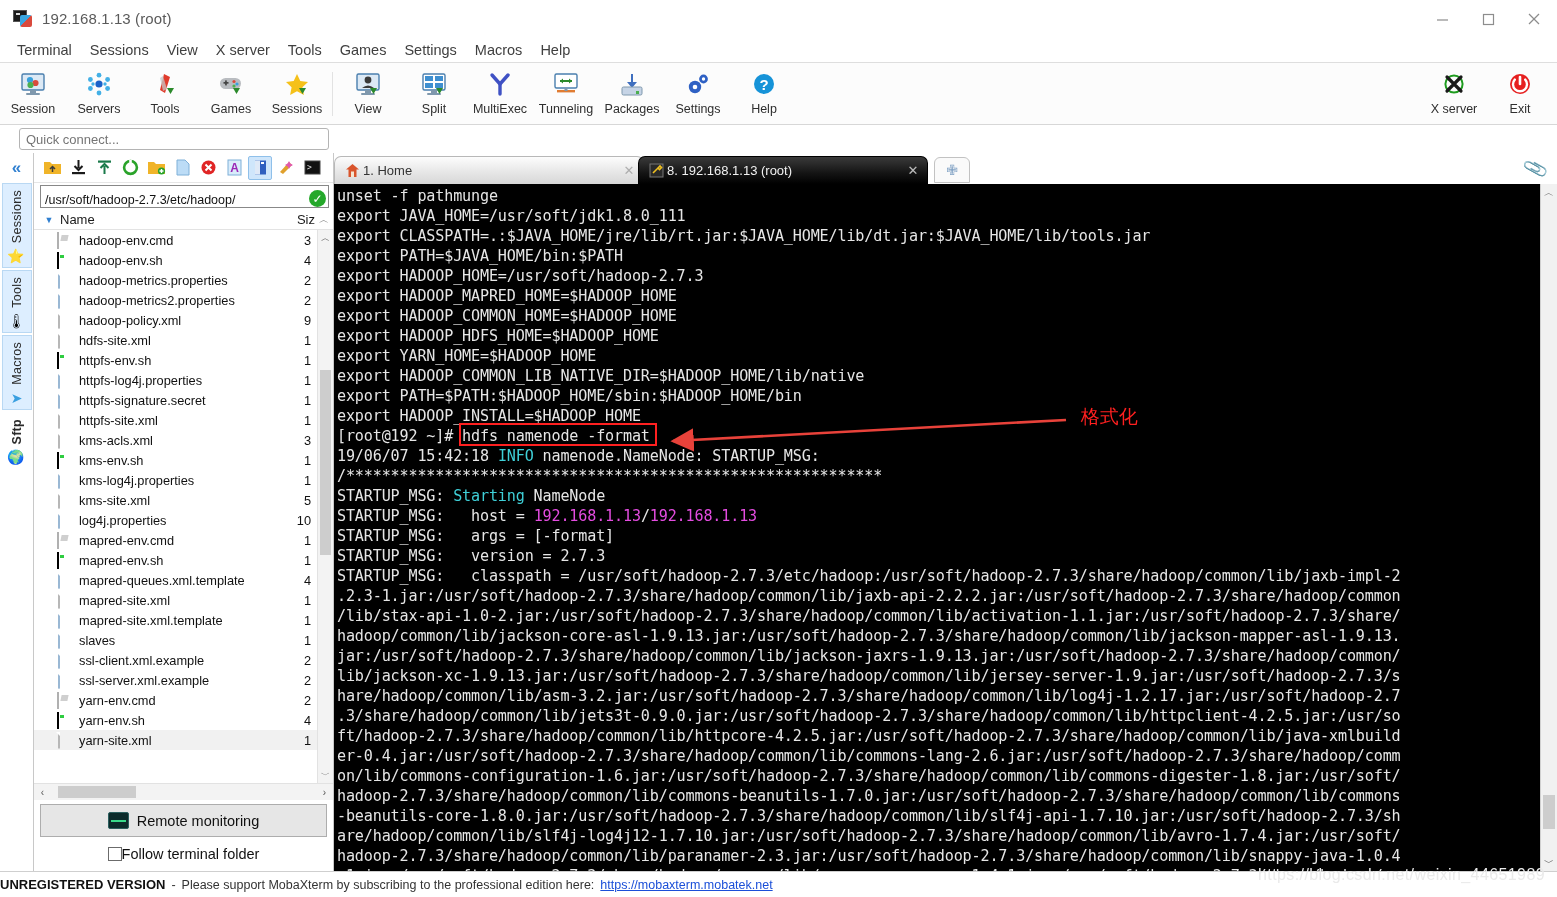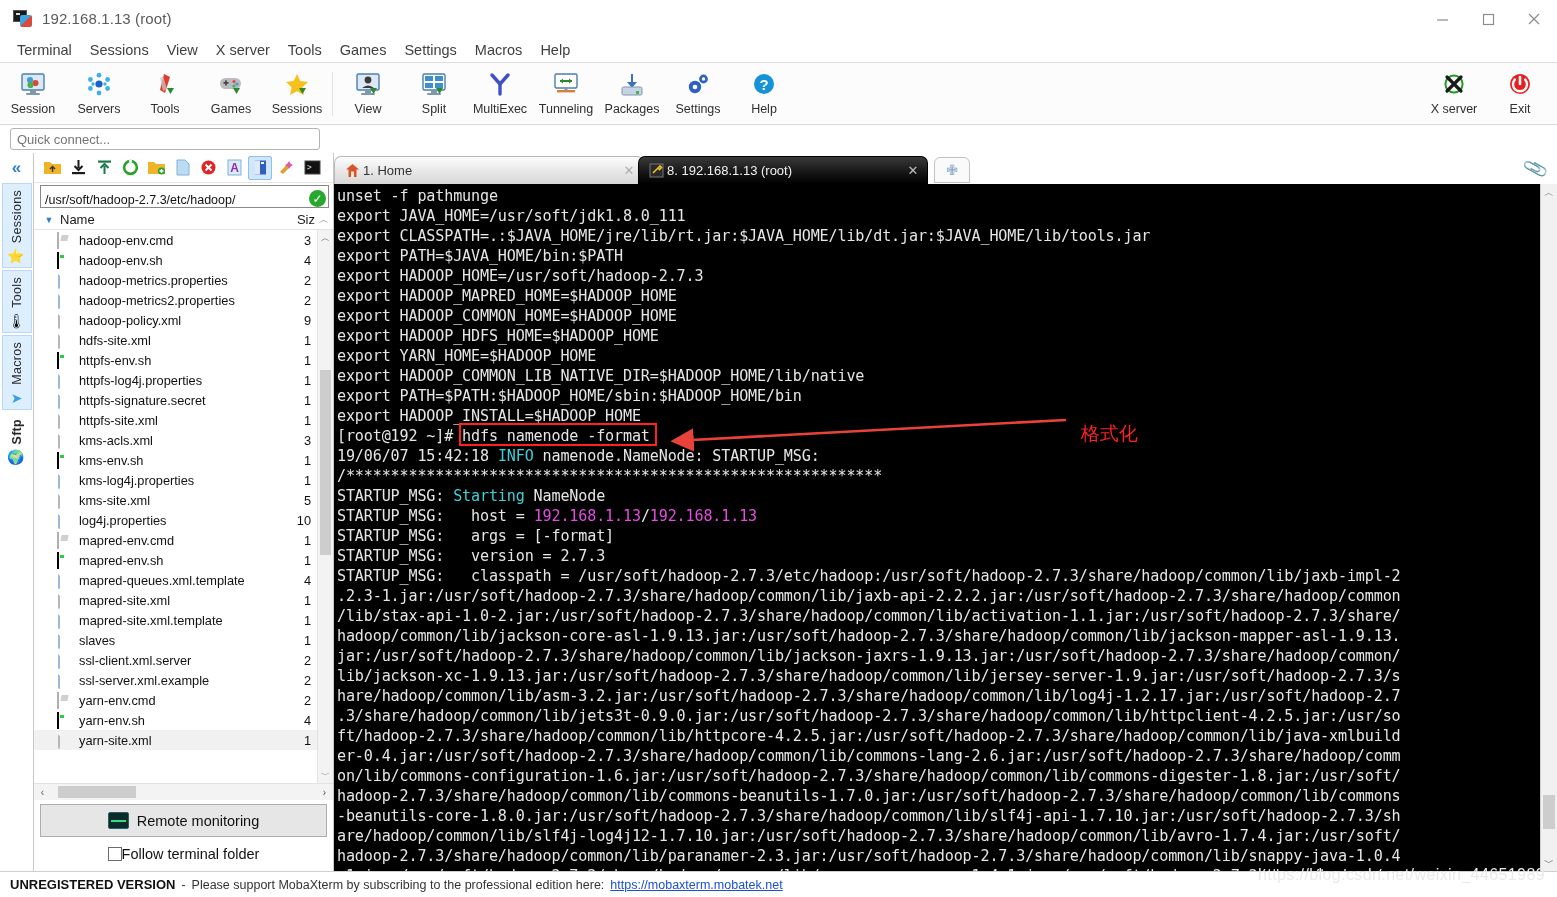--- a/index.html
+++ b/index.html
@@ -364,21 +364,20 @@
     font-family: "DejaVu Sans", sans-serif;
   }
   .annot-arrow { position: absolute; }
 
   
   .statusbar {
     height: 26px; flex: 0 0 26px;
     background: #ffffff;
     border-top: 1px solid #cfcfcf;
     display: flex; align-items: center; gap: 6px;
-    padding-left: 10px;
     font-size: 12.5px;
   }
   .st-bold { font-weight: bold; color: #111; font-size: 13px; }
   .st-dash { color: #333; }
   .st-txt { color: #333; }
   .st-link { color: #1b4fd8; text-decoration: underline; }
 
   .watermark {
     position: absolute; right: 12px; top: 866px;
     font-size: 16px; color: #eaeaea; letter-spacing: .4px;
@@ -606,21 +605,21 @@
             <circle cx="14" cy="12" r="10" fill="#e62020"></circle>
             <path d="M14 5 v7" stroke="#fff" stroke-width="2.6" stroke-linecap="round"></path>
             <path d="M8.8 7.6 a7 7 0 1 0 10.4 0" stroke="#fff" stroke-width="2.4" fill="none" stroke-linecap="round"></path>
           </svg>
         </div>
         <div class="tb-label">Exit</div>
       </div>
     </div>
   </div>
 
-  <div style="height:28px;flex:0 0 28px;background:#fff;display:flex;align-items:center;">
+  <div style="height:28px;flex:0 0 28px;background:#fff;display:flex;align-items:center;margin-left:9px;">
     <input class="qc" type="text" style="margin-left: 10px; width: 310px; height: 22px; border: 1px solid rgb(180, 180, 180); border-radius: 3px; padding: 0px 6px; font-size: 13px; color: rgb(106, 106, 106); font-family: &quot;Liberation Sans&quot;, sans-serif;" placeholder="Quick connect...">
   </div>
 
   <div class="body">
 
     <div class="sidetabs">
       <div class="collapse-btn">«</div>
       <div class="vtab">
         <div class="vtab-ico">⭐</div>
         <div class="vtab-label">Sessions</div>
@@ -825,21 +824,21 @@
               <span class="fp-name">mapred-site.xml.template</span>
               <span class="fp-size">1</span>
             </div>
             <div class="fp-row">
               <span class="fp-fico"><span class="ico-doc"></span></span>
               <span class="fp-name">slaves</span>
               <span class="fp-size">1</span>
             </div>
             <div class="fp-row">
               <span class="fp-fico"><span class="ico-doc"></span></span>
-              <span class="fp-name">ssl-client.xml.server</span>
+              <span class="fp-name">ssl-client.xml.example</span>
               <span class="fp-size">2</span>
             </div>
             <div class="fp-row">
               <span class="fp-fico"><span class="ico-doc"></span></span>
               <span class="fp-name">ssl-server.xml.example</span>
               <span class="fp-size">2</span>
             </div>
             <div class="fp-row">
               <span class="fp-fico"><span class="ico-cmd"></span></span>
               <span class="fp-name">yarn-env.cmd</span>
@@ -920,21 +919,21 @@
     <div id="annot-layer" style="position:absolute;left:0;top:0;right:0;bottom:0;pointer-events:none;">
       <div class="annot-box" id="annot-box" style="left: 459.125px; top: 270px; width: 197.688px; height: 23px;"></div>
       <svg id="annot-arrow" class="annot-arrow" width="420" height="40" style="left: 660.812px; top: 261px;">
         <defs>
           <marker id="ah" markerWidth="9" markerHeight="9" refX="8" refY="4.5" orient="auto">
             <path d="M9 4.5 L0 0 L0 9 z" fill="#e8423a"></path>
           </marker>
         </defs>
         <line x1="405" y1="6" x2="12" y2="27" stroke="#e8423a" stroke-width="2.6" marker-end="url(#ah)"></line>
       </svg>
-      <div class="annot-text" id="annot-text" style="left: 1080.81px; top: 268px;">格式化</div>
+      <div class="annot-text" id="annot-text" style="left: 1080.81px; top: 251px;">格式化</div>
     </div>
   </div>
 
   <div class="statusbar">
     <div class="st-bold">UNREGISTERED VERSION</div>
     <div class="st-dash">-</div>
     <div class="st-txt">Please support MobaXterm by subscribing to the professional edition here:</div>
     <div class="st-link">https://mobaxterm.mobatek.net</div>
   </div>
 

